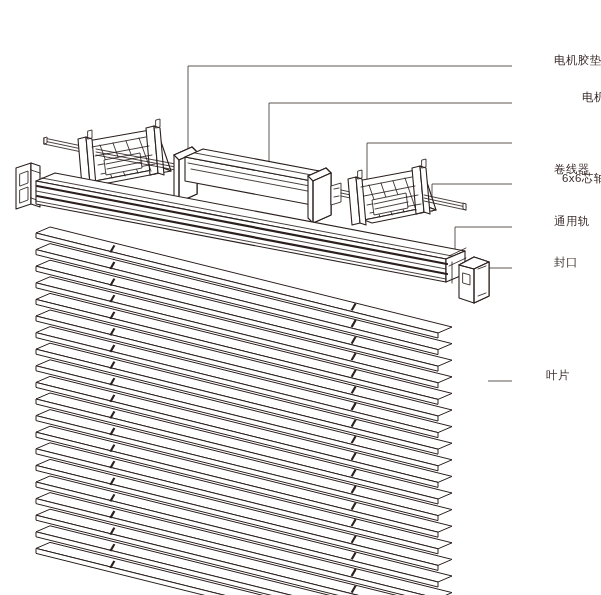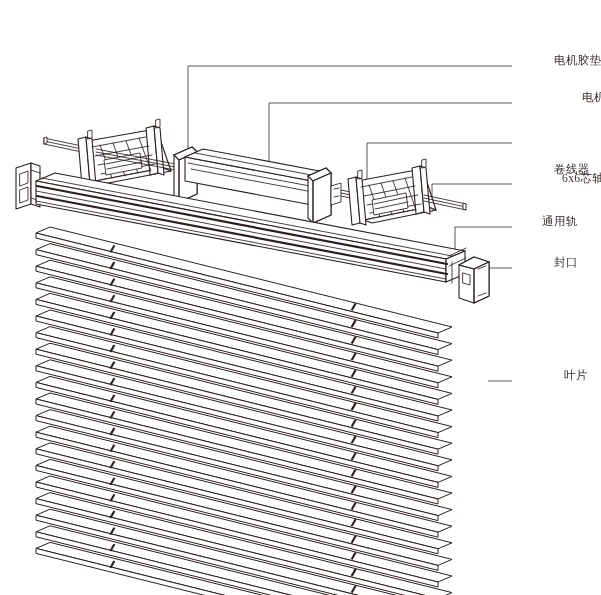--- a/index.html
+++ b/index.html
@@ -25,21 +25,21 @@
     width: 601px;
     height: 595px;
   }
   .callout-label {
     position: absolute;
     font-size: 11.5px;
     line-height: 1;
     color: #3a2d2a;
     white-space: nowrap;
     letter-spacing: 0.4px;
-    font-family: Liberation Serif, serif;
+    font-family: Liberation Sans, sans-serif;
     padding-left: 38px;
   }
 </style>
 </head>
 <body>
 
 <div id="stage">
 
   <svg id="diagram-svg" viewBox="0 0 601 595">
     <defs>
@@ -297,19 +297,19 @@
   </svg>
 
   <div class="callout-label" style="left:516px; top:55px;">电机胶垫</div>
 
   <div class="callout-label" style="left:544px; top:92px;">电机</div>
 
   <div class="callout-label" style="left:516px; top:132px;margin-top:32px;">卷线器</div>
 
   <div class="callout-label" style="left:516px; top:173px;margin-left:8px;">6x6芯轴</div>
 
-  <div class="callout-label" style="left:504px; top:216px;">通用轨</div>
+  <div class="callout-label" style="left:516px; top:216px;">通用轨</div>
 
   <div class="callout-label" style="left:516px; top:257px;text-align:center;">封口</div>
 
-  <div class="callout-label" style="left:508px; top:370px;margin-left:18px;">叶片</div>
+  <div class="callout-label" style="left:508px; top:370px;">叶片</div>
 
 </div>
 
 </body></html>

